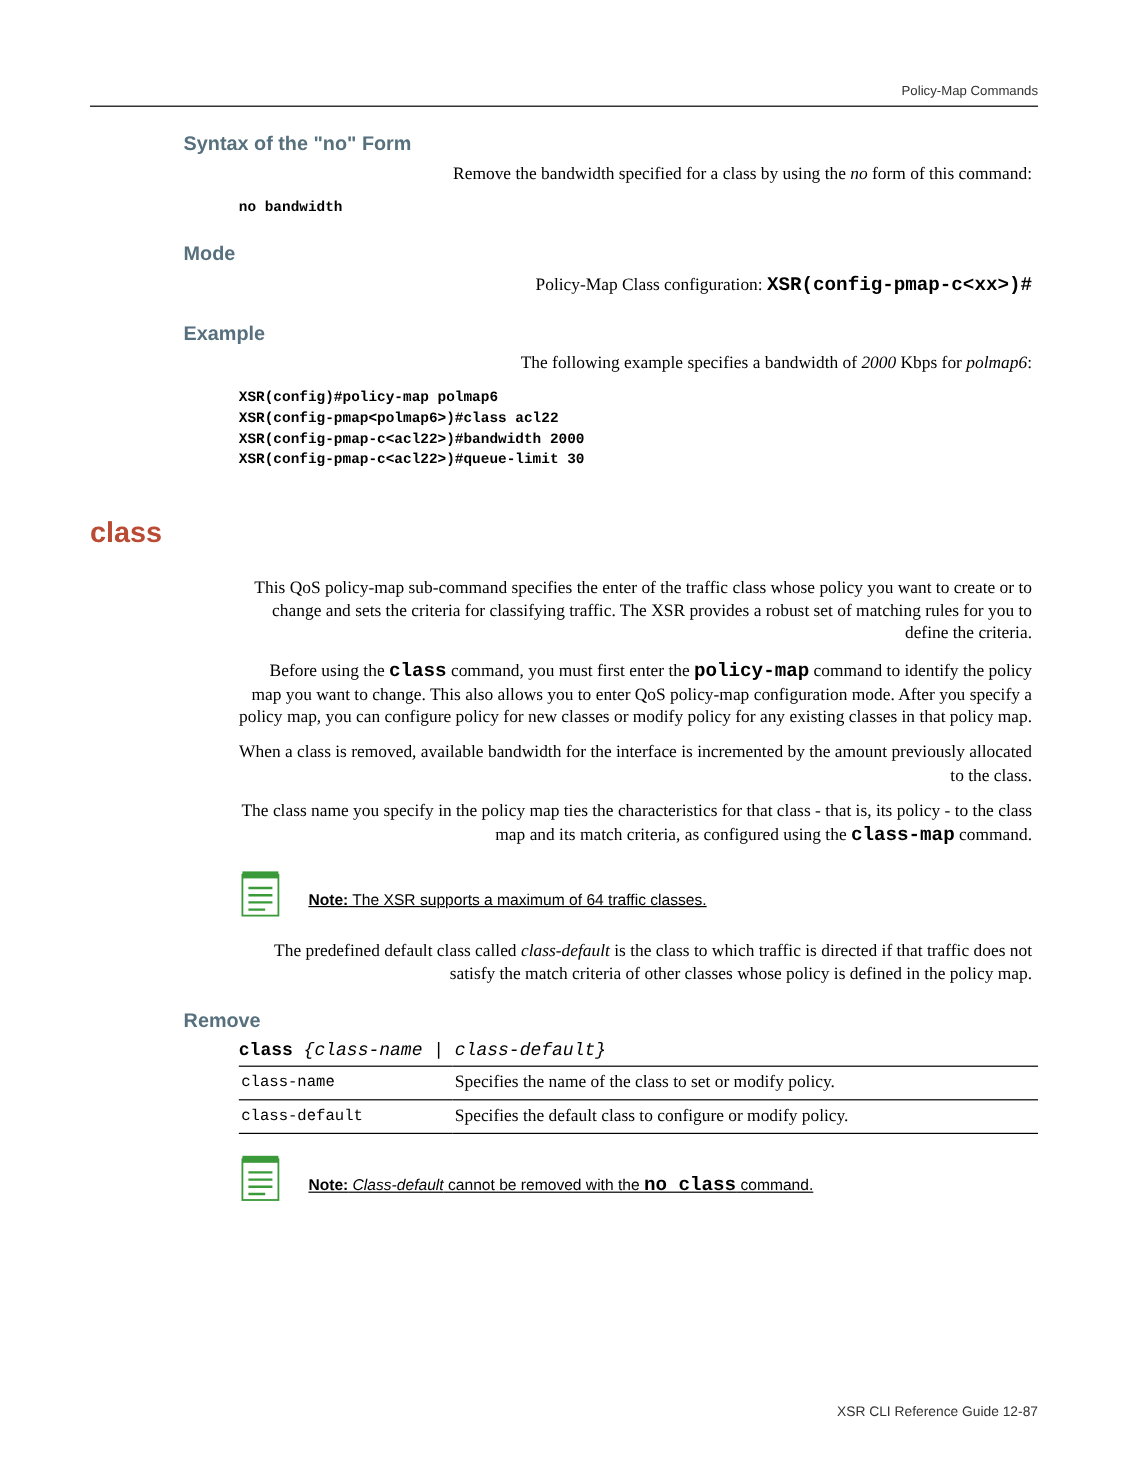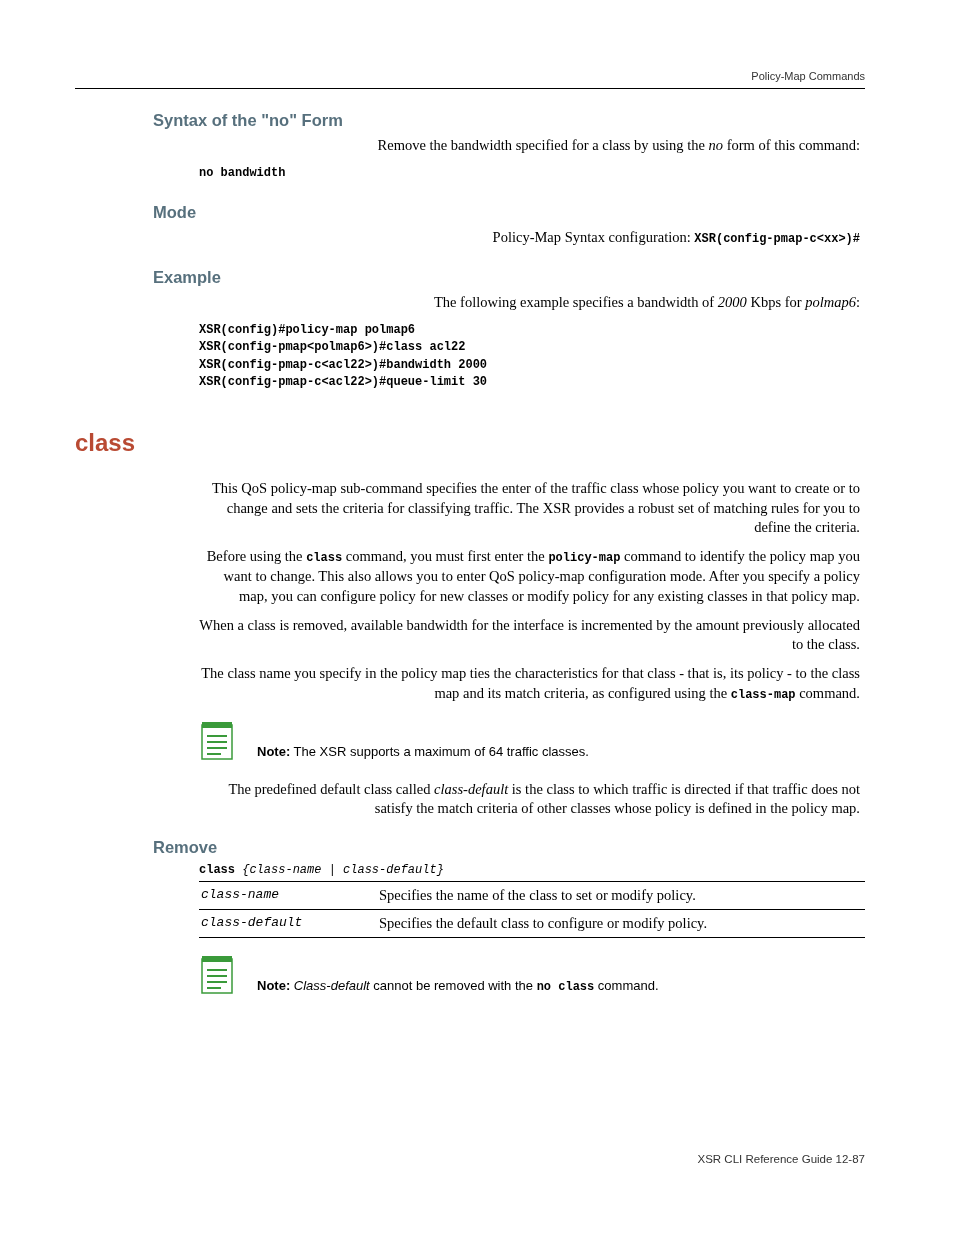--- a/index.html
+++ b/index.html
@@ -40,36 +40,37 @@
     margin: 38px 0 22px 0;
   }
   .body-block {
     margin-left: 124px;
     margin-right: 5px;
     line-height: 1.33;
   }
   .body-block p { margin: 0 0 10px 0; text-align: right; }
   .code-inline {
     font-family: "Courier New", monospace;
-    font-size: 12px;
+    font-size: 16px;
     font-weight: bold;
   }
   .code-block {
     font-family: "Courier New", monospace;
     font-size: 12px;
     font-weight: bold;
     white-space: pre;
     margin: 6px 0 6px 124px;
     line-height: 1.45;
   }
   .em { font-style: italic; }
   .note-row {
     display: flex;
-    align-items: flex-end;
+    align-items: center;
     margin: 18px 0 18px 124px;
+    text-decoration: underline;
   }
   .note-icon {
     width: 36px;
     height: 40px;
     flex: none;
     margin-right: 22px;
   }
   .note-text {
     font-family: Arial, Helvetica, sans-serif;
     font-size: 13px;
@@ -85,34 +86,33 @@
   }
   table.syn td {
     border-top: 1px solid #000;
     border-bottom: 1px solid #000;
     padding: 5px 6px 5px 2px;
     vertical-align: top;
   }
   table.syn td:first-child {
     font-family: "Courier New", monospace;
     font-size: 13px;
-    font-style: italic;
     width: 170px;
   }
   .footer {
     position: absolute;
-    bottom: 70px;
+    bottom: 52px;
     right: 75px;
     font-family: Arial, Helvetica, sans-serif;
     font-size: 11.5px;
     color: #333;
   }
   .syntax-line {
     font-family: "Courier New", monospace;
-    font-size: 12px;
+    font-size: 15px;
     margin-left: 124px;
     margin-bottom: 4px;
   }
   .syntax-line .b { font-weight: bold; }
   .syntax-line .i { font-style: italic; }
 </style>
 </head>
 <body>
 
 <div class="page">
@@ -123,21 +123,21 @@
   <div class="body-block">
     <p>
       <span>Remove the bandwidth specified for a class by using the </span><span class="em">no</span><span> form of this command:</span>
     </p>
   </div>
   <div class="code-block">no bandwidth</div>
 
   <div class="h-sub">Mode</div>
   <div class="body-block">
     <p>
-      <span>Policy-Map Syntax configuration: </span><span class="code-inline">XSR(config-pmap-c&lt;xx&gt;)#</span>
+      <span>Policy-Map Class configuration: </span><span class="code-inline">XSR(config-pmap-c&lt;xx&gt;)#</span>
     </p>
   </div>
 
   <div class="h-sub">Example</div>
   <div class="body-block">
     <p>
       <span>The following example specifies a bandwidth of </span><span class="em">2000</span><span> Kbps for </span><span class="em">polmap6</span><span>:</span>
     </p>
   </div>
   <div class="code-block">XSR(config)#policy-map polmap6

